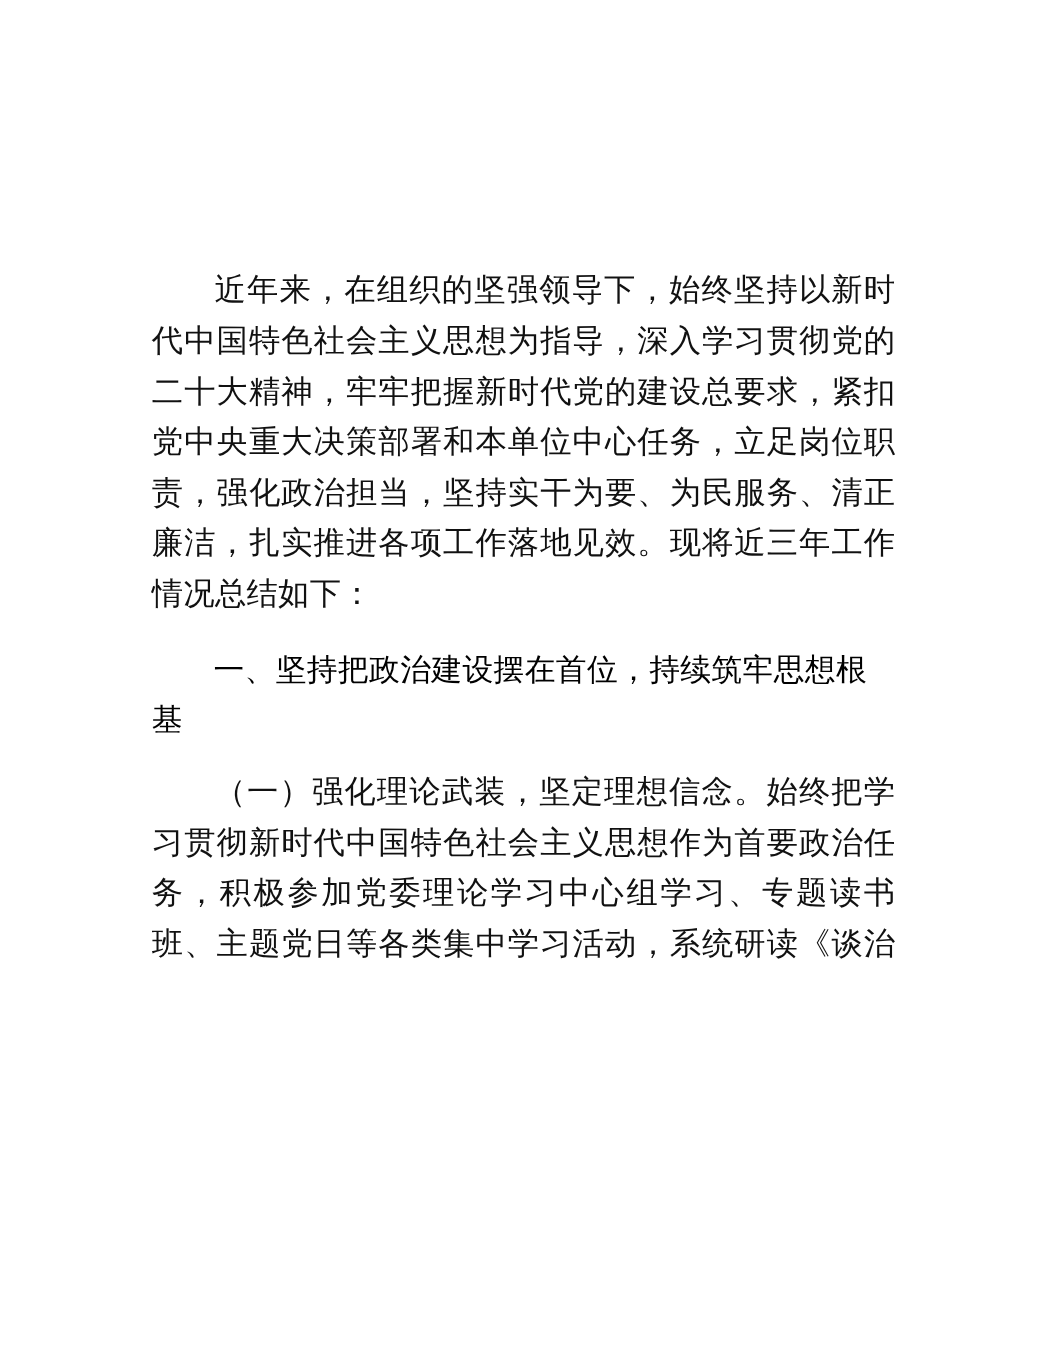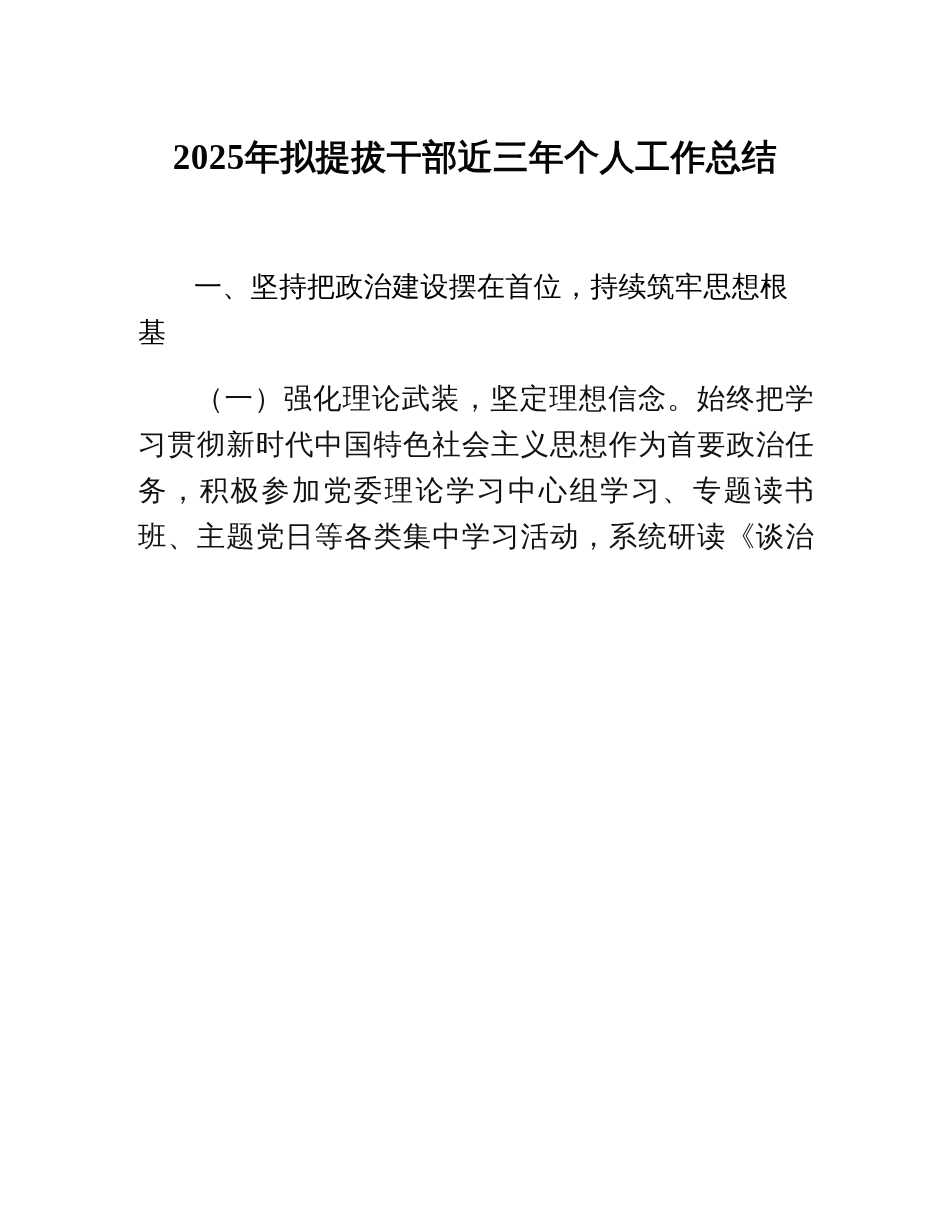--- a/index.html
+++ b/index.html
@@ -75,24 +75,24 @@
   .para.clipped {
     max-height: 184px;
     overflow: hidden;
   }
 </style>
 </head>
 <body>
 
 <div class="page">
 
-  <h1 class="doc-title">2025年拟提拔干部近三年个人工作总结</h1>
 
   <div class="body-block">
 
+    <p class="para">近年来，在组织的坚强领导下，始终坚持以新时代中国特色社会主义思想为指导，深入学习贯彻党的二十大精神，牢牢把握新时代党的建设总要求，紧扣党中央重大决策部署和本单位中心任务，立足岗位职责，强化政治担当，坚持实干为要、为民服务、清正廉洁，扎实推进各项工作落地见效。现将近三年工作情况总结如下：</p>
 
     <h2 class="section-heading">一、坚持把政治建设摆在首位，持续筑牢思想根基</h2>
 
     <p class="para clipped">（一）强化理论武装，坚定理想信念。始终把学习贯彻新时代中国特色社会主义思想作为首要政治任务，积极参加党委理论学习中心组学习、专题读书班、主题党日等各类集中学习活动，系统研读《谈治国理政》第一至第四卷、党的二十大报告原文及中央重要文件精神，深刻领悟“两个确立”的决定性意义，不断增强“四个意识”、坚定“四个自信”、做到“两个维护”。坚持读原著、学原文、悟原理，撰写学习笔记xx万余字，撰写心得体会文章xx余篇，在市级刊物发表理论文章3篇。通过持续深入地学习，进一步提升了政治判断力、政</p>
 
   </div>
 
 </div>
 
 </body></html>

